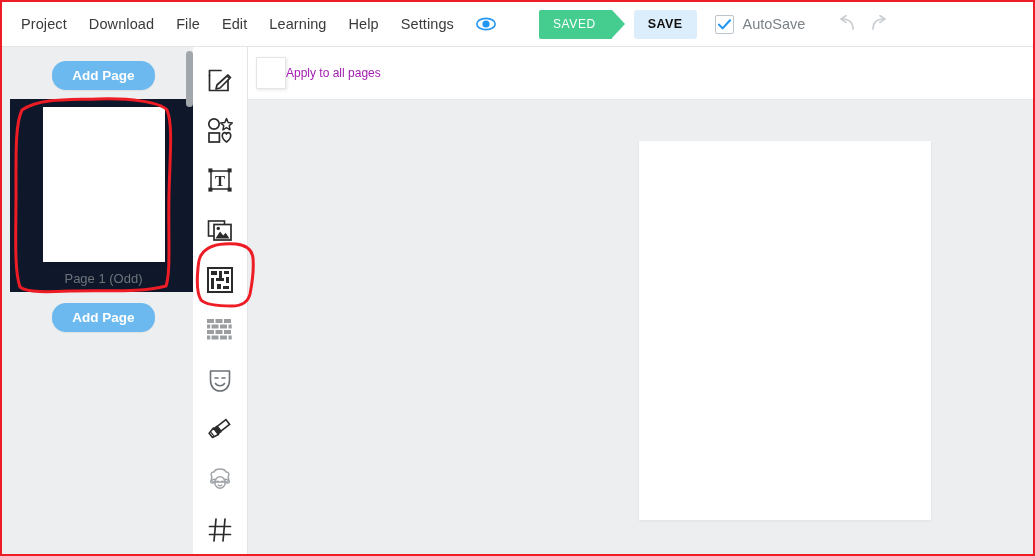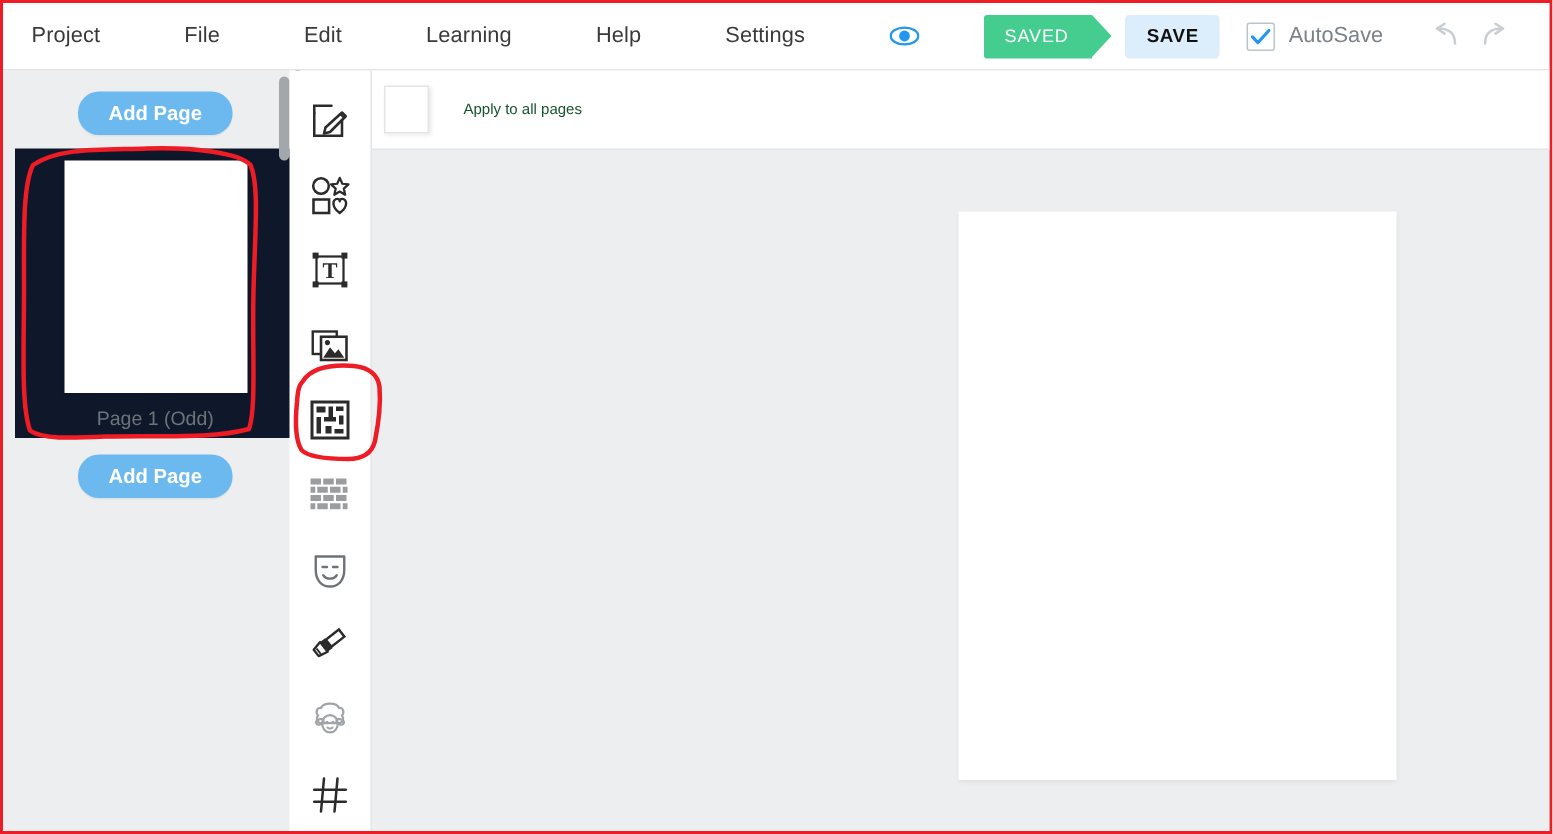--- a/index.html
+++ b/index.html
@@ -18,21 +18,21 @@
   }
 
   
   .topbar {
     position: absolute; left: 0; top: 0;
     width: 1031px; height: 45px;
     background: #ffffff;
     border-bottom: 1px solid #e2e4e6;
     display: flex; align-items: center;
   }
-  .menu-group { display: flex; align-items: center; padding-left: 8px; gap: 34px; }
+  .menu-group { display: flex; align-items: center; padding-left: 8px; }
   .menu-item {
     font-size: 14.5px; color: #3a3a3a;
     padding: 6px 11px; white-space: nowrap; cursor: pointer;
     letter-spacing: .1px;
   }
 
   .eye-btn {
     display: flex; align-items: center; justify-content: center;
     width: 30px; height: 28px; margin-left: 6px; cursor: pointer;
   }
@@ -146,22 +146,22 @@
     padding-left: 8px;
   }
   .apply-swatch {
     width: 30px; height: 32px;
     background: #ffffff;
     border: 1px solid #e3e5e7;
     box-shadow: 1px 1px 3px rgba(0,0,0,.10);
     cursor: pointer;
   }
   .apply-link {
-    font-size: 10px; color: #14532d;
-    margin-left: 23px; cursor: pointer;
+    font-size: 12px; color: #a21caf;
+    cursor: pointer;
   }
   .canvas-page {
     position: absolute; left: 391px; top: 94px;
     width: 292px; height: 379px;
     background: #ffffff;
     box-shadow: 0 1px 3px rgba(0,0,0,.06);
   }
 
   
   .annot { position: absolute; pointer-events: none; }
@@ -169,20 +169,21 @@
   #annot-tool   { left: 190px; top: 236px; width: 66px; height: 74px; }
 </style>
 </head>
 <body>
 
 <div id="app">
 
   <div class="topbar">
     <div class="menu-group">
       <div class="menu-item">Project</div>
+      <div class="menu-item">Download</div>
       <div class="menu-item">File</div>
       <div class="menu-item">Edit</div>
       <div class="menu-item">Learning</div>
       <div class="menu-item">Help</div>
       <div class="menu-item">Settings</div>
 
       <div class="eye-btn">
         <svg width="20" height="14" viewBox="0 0 20 14">
           <ellipse cx="10" cy="7" rx="9.2" ry="5.6" fill="none" stroke="#2196f3" stroke-width="1.6"></ellipse>
           <circle cx="10" cy="7" r="3.6" fill="#2196f3"></circle>

